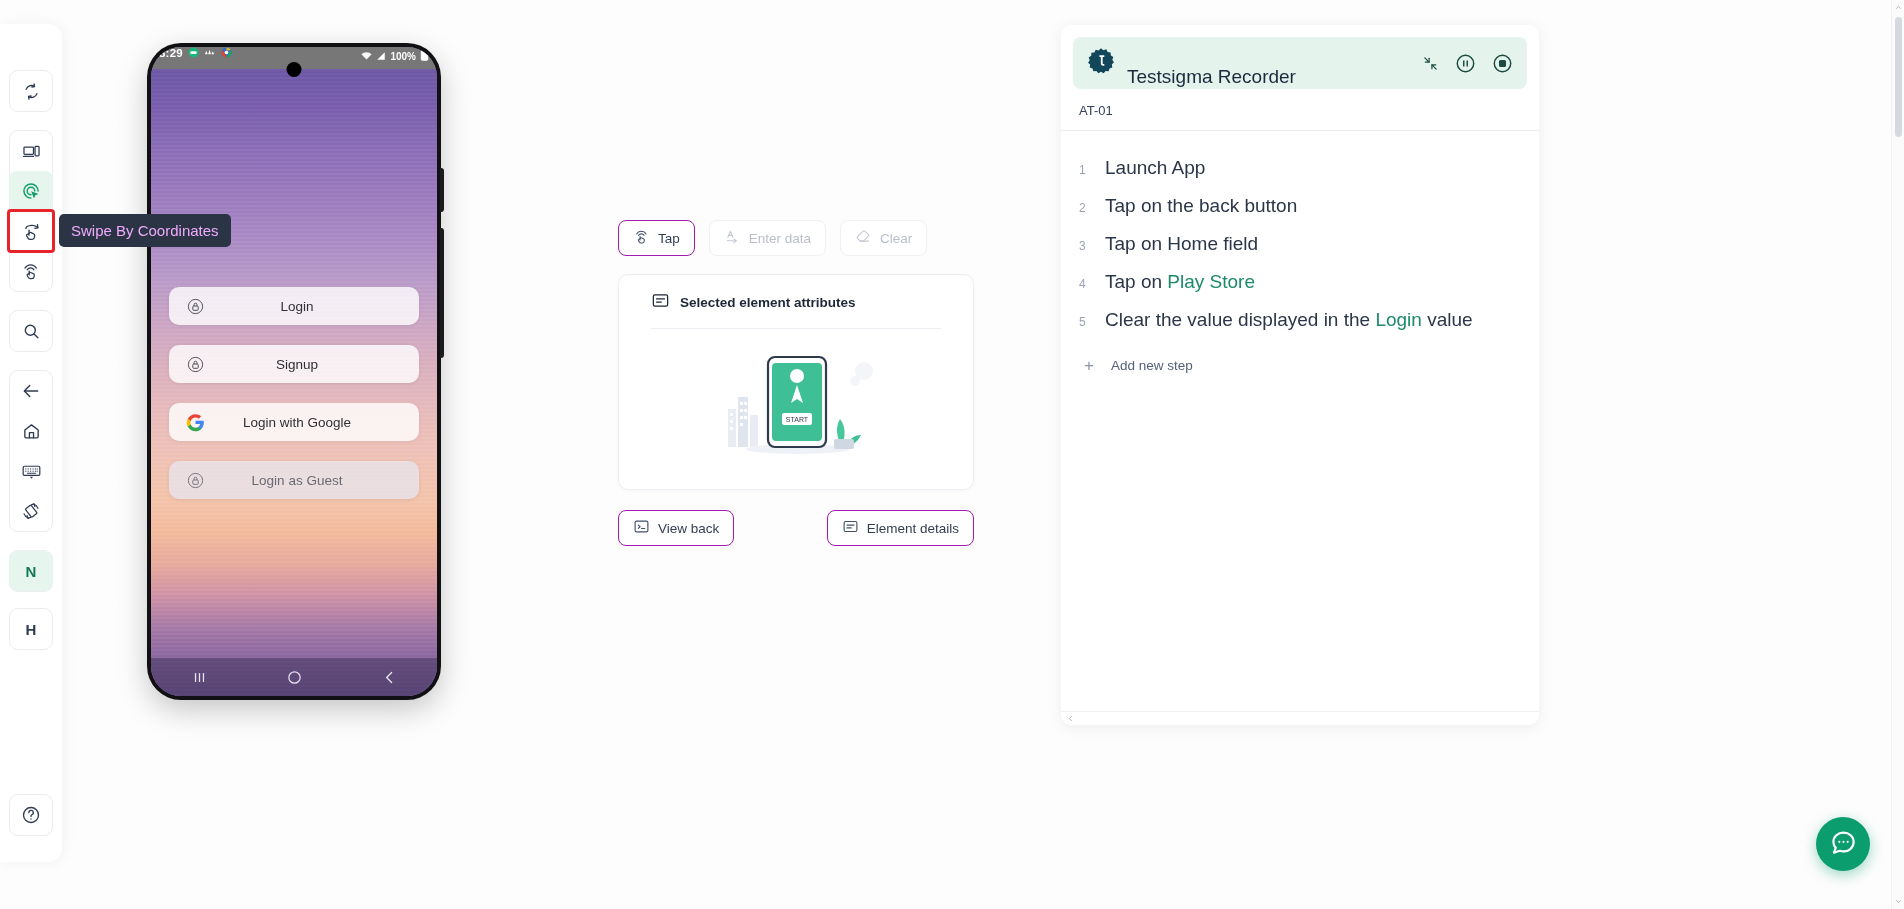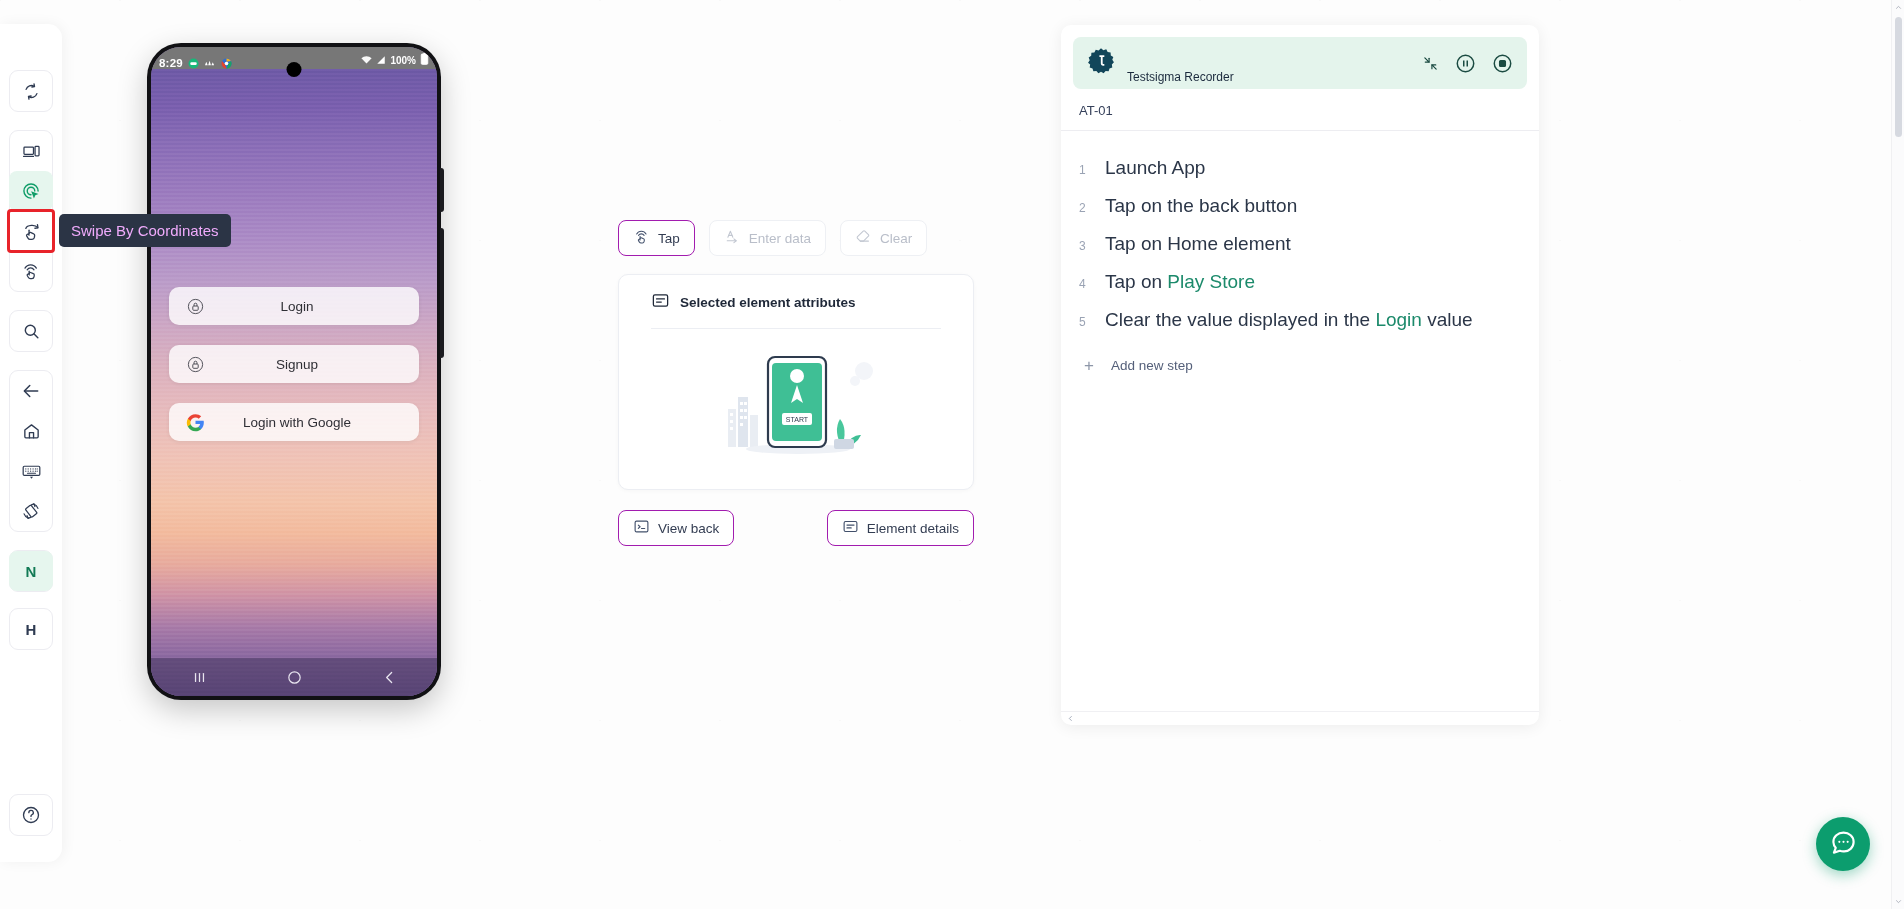--- a/index.html
+++ b/index.html
@@ -81,21 +81,21 @@
   .phone-btn-b { top: 185px; height: 130px; }
   .screen {
     width: 100%; height: 100%;
     border-radius: 30px;
     overflow: hidden;
     position: relative;
     background: #8f77b5;
   }
   .statusbar {
     height: 22px; background: #777777;
-    display: flex; align-items: flex-end;
+    display: flex; align-items: flex-start;
     padding: 0 8px;
     position: relative; z-index: 4;
   }
   .sb-time { color: #ffffff; font-size: 11.5px; font-weight: 600; letter-spacing: .2px; }
   .sb-ico { margin-left: 5px; display: flex; align-items: center; }
   .sb-right { margin-left: auto; display: flex; align-items: center; gap: 4px; }
   .sb-batt-txt { color: #ffffff; font-size: 10px; font-weight: 600; }
   .punch {
     position: absolute; left: 50%; top: 15px;
     transform: translateX(-50%);
@@ -183,21 +183,21 @@
     background: #ffffff;
     border-radius: 10px;
     box-shadow: 0 2px 16px rgba(0,0,0,0.07);
     overflow: hidden;
   }
   .rec-head {
     margin: 12px 12px 0; height: 52px;
     background: #e4f4ec; border-radius: 8px;
     display: flex; align-items: center; padding: 0 14px;
   }
-  .rec-title { font-size: 12px; color: #1b2a3d; margin-left: 12px; font-weight: 400; margin-top: 27px; }
+  .rec-title { font-size: 19px; color: #1b2a3d; margin-left: 12px; font-weight: 400; margin-top: 27px; }
   .rec-ctrls { margin-left: auto; display: flex; align-items: center; gap: 16px; color: #1b4b42; }
   .rec-ctrls > span { cursor: pointer; display: flex; }
   .at-label { padding: 14px 0 12px 18px; font-size: 13px; color: #35405a; }
   .rdiv { height: 1px; background: #ededf1; }
   .steps { padding: 18px 0 0; }
   .step {
     display: flex; align-items: baseline;
     padding: 8px 0 8px 18px; cursor: pointer;
   }
   .step-n { width: 26px; font-size: 12px; color: #9aa3b4; flex: none; }
@@ -486,20 +486,30 @@
           <svg width="19" height="19" viewBox="0 0 48 48">
             <path fill="#4285F4" d="M45 24c0-1.6-.15-3.1-.4-4.6H24v8.7h11.8c-.5 2.7-2 5-4.3 6.6v5.5h7c4.1-3.8 6.5-9.4 6.5-16.2z"></path>
             <path fill="#34A853" d="M24 46c5.8 0 10.7-1.9 14.3-5.2l-7-5.5c-1.9 1.3-4.4 2.1-7.3 2.1-5.6 0-10.4-3.8-12.1-8.9H4.7v5.6C8.3 41.3 15.6 46 24 46z"></path>
             <path fill="#FBBC05" d="M11.9 28.5c-.4-1.3-.7-2.7-.7-4.1s.3-2.8.7-4.1v-5.6H4.7A22 22 0 0 0 2 24.4c0 3.5.8 6.9 2.7 9.7z"></path>
             <path fill="#EA4335" d="M24 11.4c3.2 0 6 1.1 8.2 3.2l6.2-6.2C34.7 4.9 29.8 3 24 3 15.6 3 8.3 7.7 4.7 14.7l7.2 5.6c1.7-5.1 6.5-8.9 12.1-8.9z"></path>
           </svg>
         </span>
         <span class="app-btn-lbl">Login with Google</span>
       </div>
 
+      <div class="app-btn guest">
+        <span class="app-btn-ico">
+          <svg width="19" height="19" viewBox="0 0 24 24" fill="none" stroke="#70707a" stroke-width="1.2">
+            <circle cx="12" cy="12" r="9"></circle>
+              <rect x="8.6" y="11.4" width="6.8" height="5.4" rx="1.1"></rect>
+            <path d="M10.2 11.4V9.6a1.8 1.8 0 0 1 3.6 0v1.8"></path>
+          </svg>
+        </span>
+        <span class="app-btn-lbl">Login as Guest</span>
+      </div>
     </div>
 
     <div class="navbar">
       <span class="nav-i">
         <svg width="19" height="19" viewBox="0 0 24 24" stroke="currentColor" stroke-width="1.6" stroke-linecap="round">
           <line x1="7" y1="7" x2="7" y2="17"></line>
             <line x1="12" y1="7" x2="12" y2="17"></line>
             <line x1="17" y1="7" x2="17" y2="17"></line>
         </svg>
       </span>
@@ -669,21 +679,21 @@
       <span class="step-t"><span>Launch App</span></span>
     </div>
 
     <div class="step">
       <span class="step-n">2</span>
       <span class="step-t"><span>Tap on the back button</span></span>
     </div>
 
     <div class="step">
       <span class="step-n">3</span>
-      <span class="step-t"><span>Tap on Home element</span></span>
+      <span class="step-t"><span>Tap on Home field</span></span>
     </div>
 
     <div class="step">
       <span class="step-n">4</span>
       <span class="step-t"><span>Tap on </span><span class="param">Play Store</span></span>
     </div>
 
     <div class="step">
       <span class="step-n">5</span>
       <span class="step-t"><span>Clear the value displayed in the </span><span class="param">Login</span><span> value</span></span>

